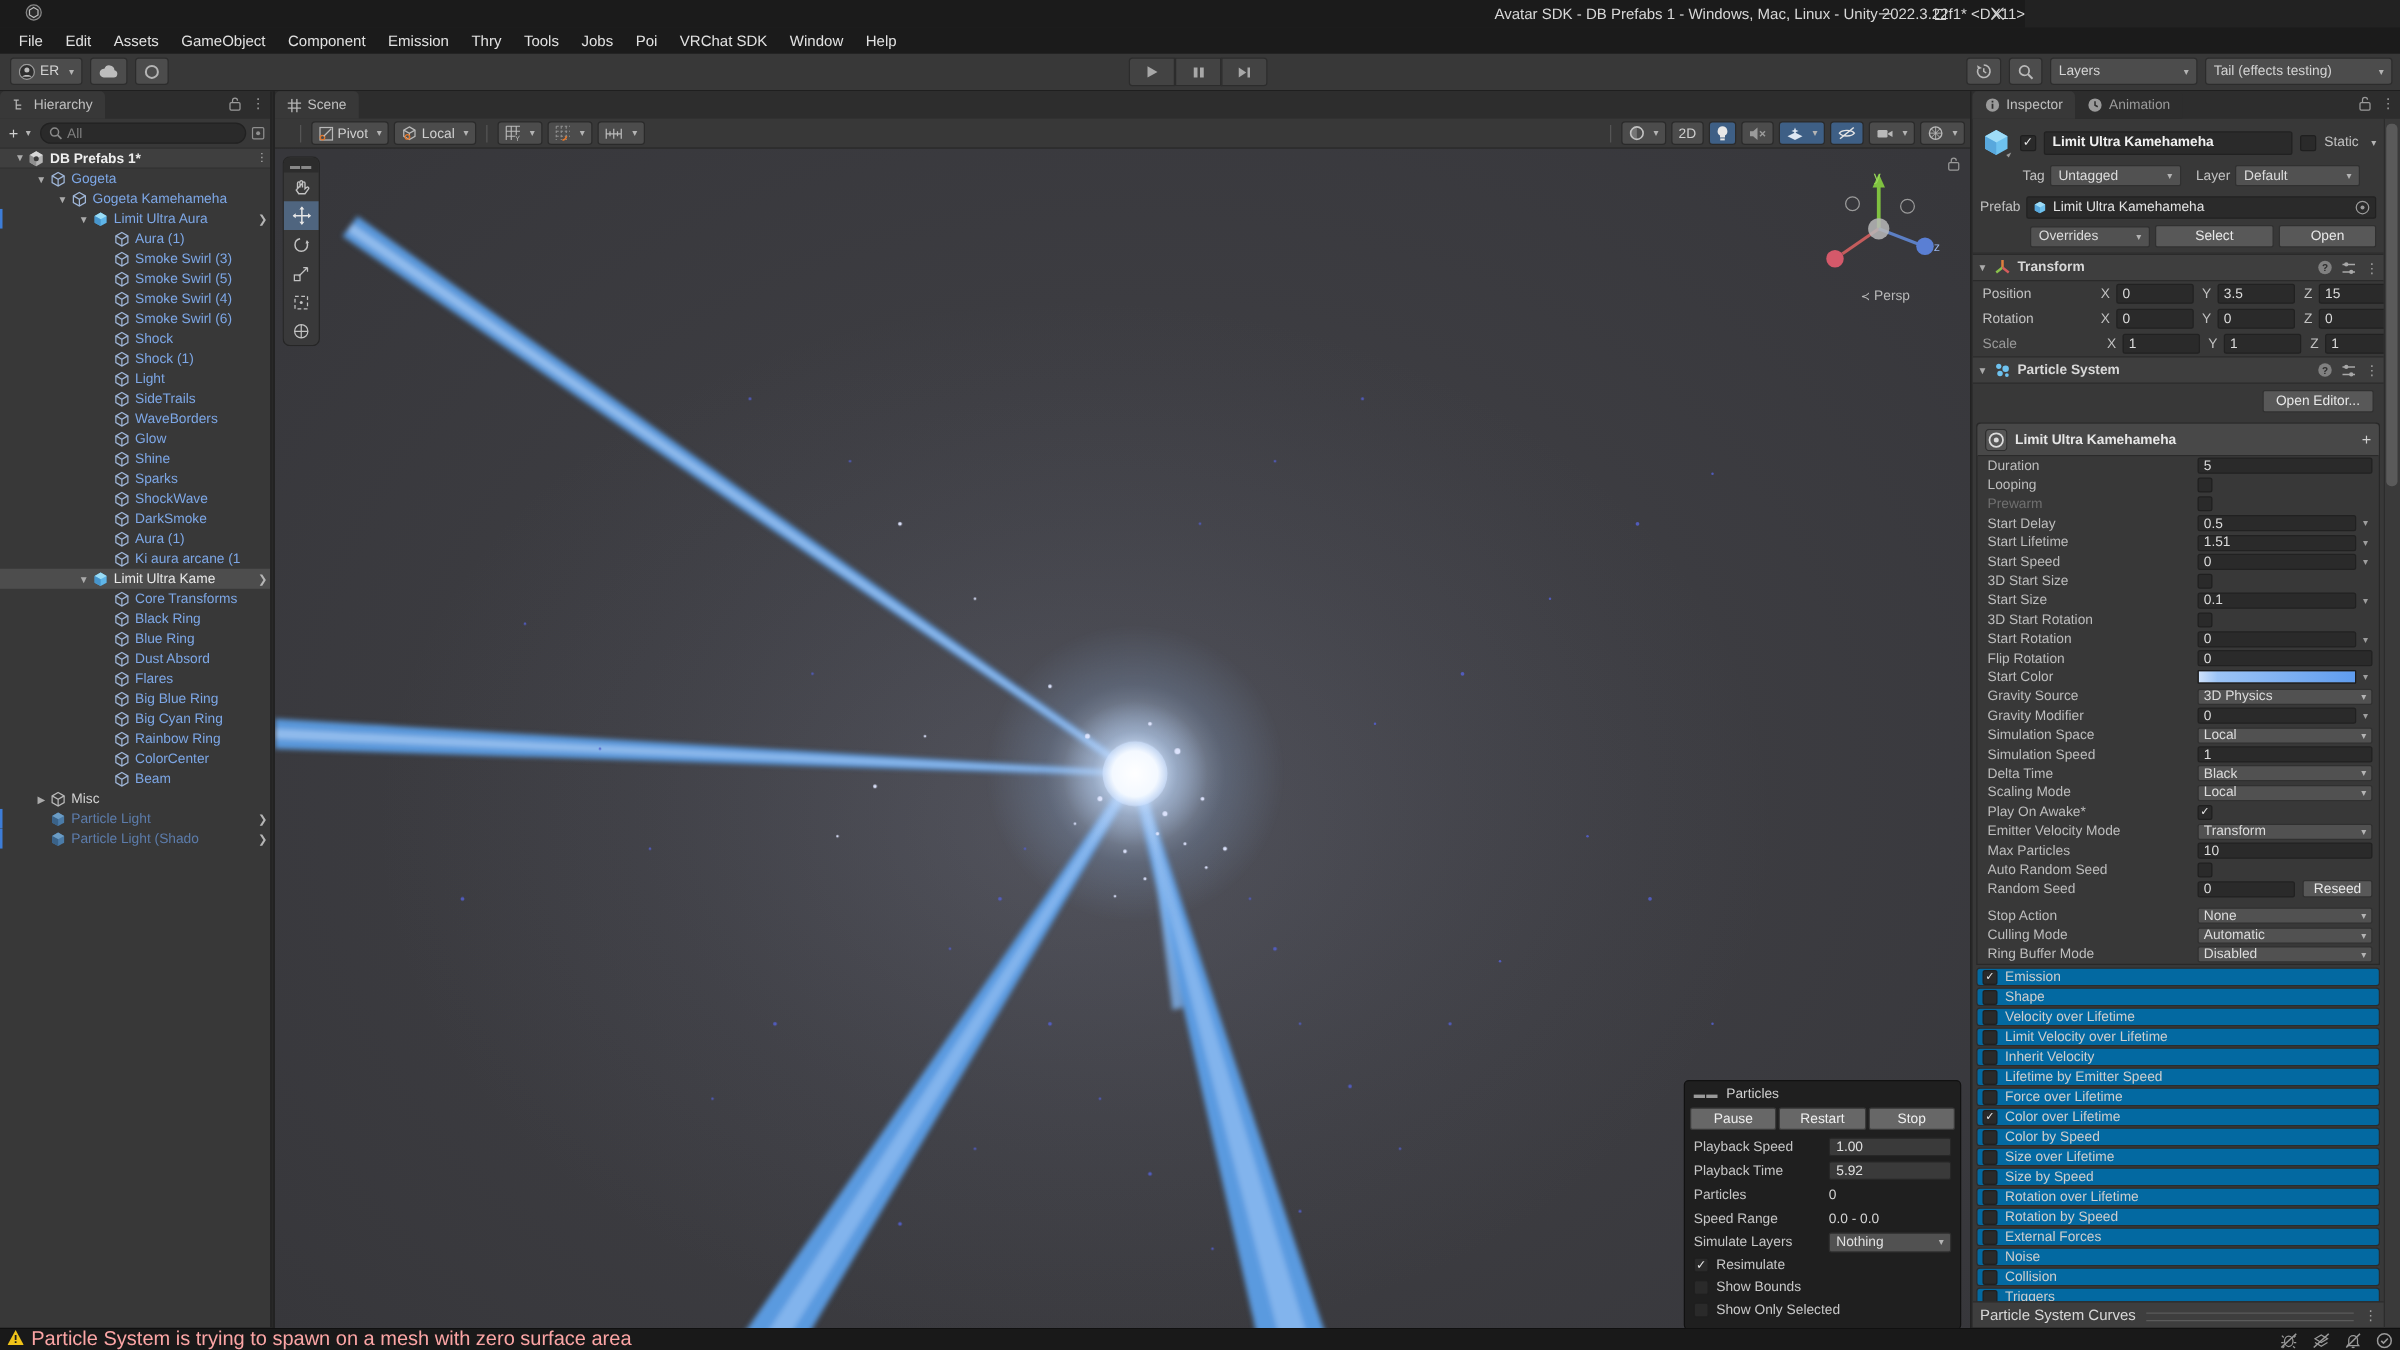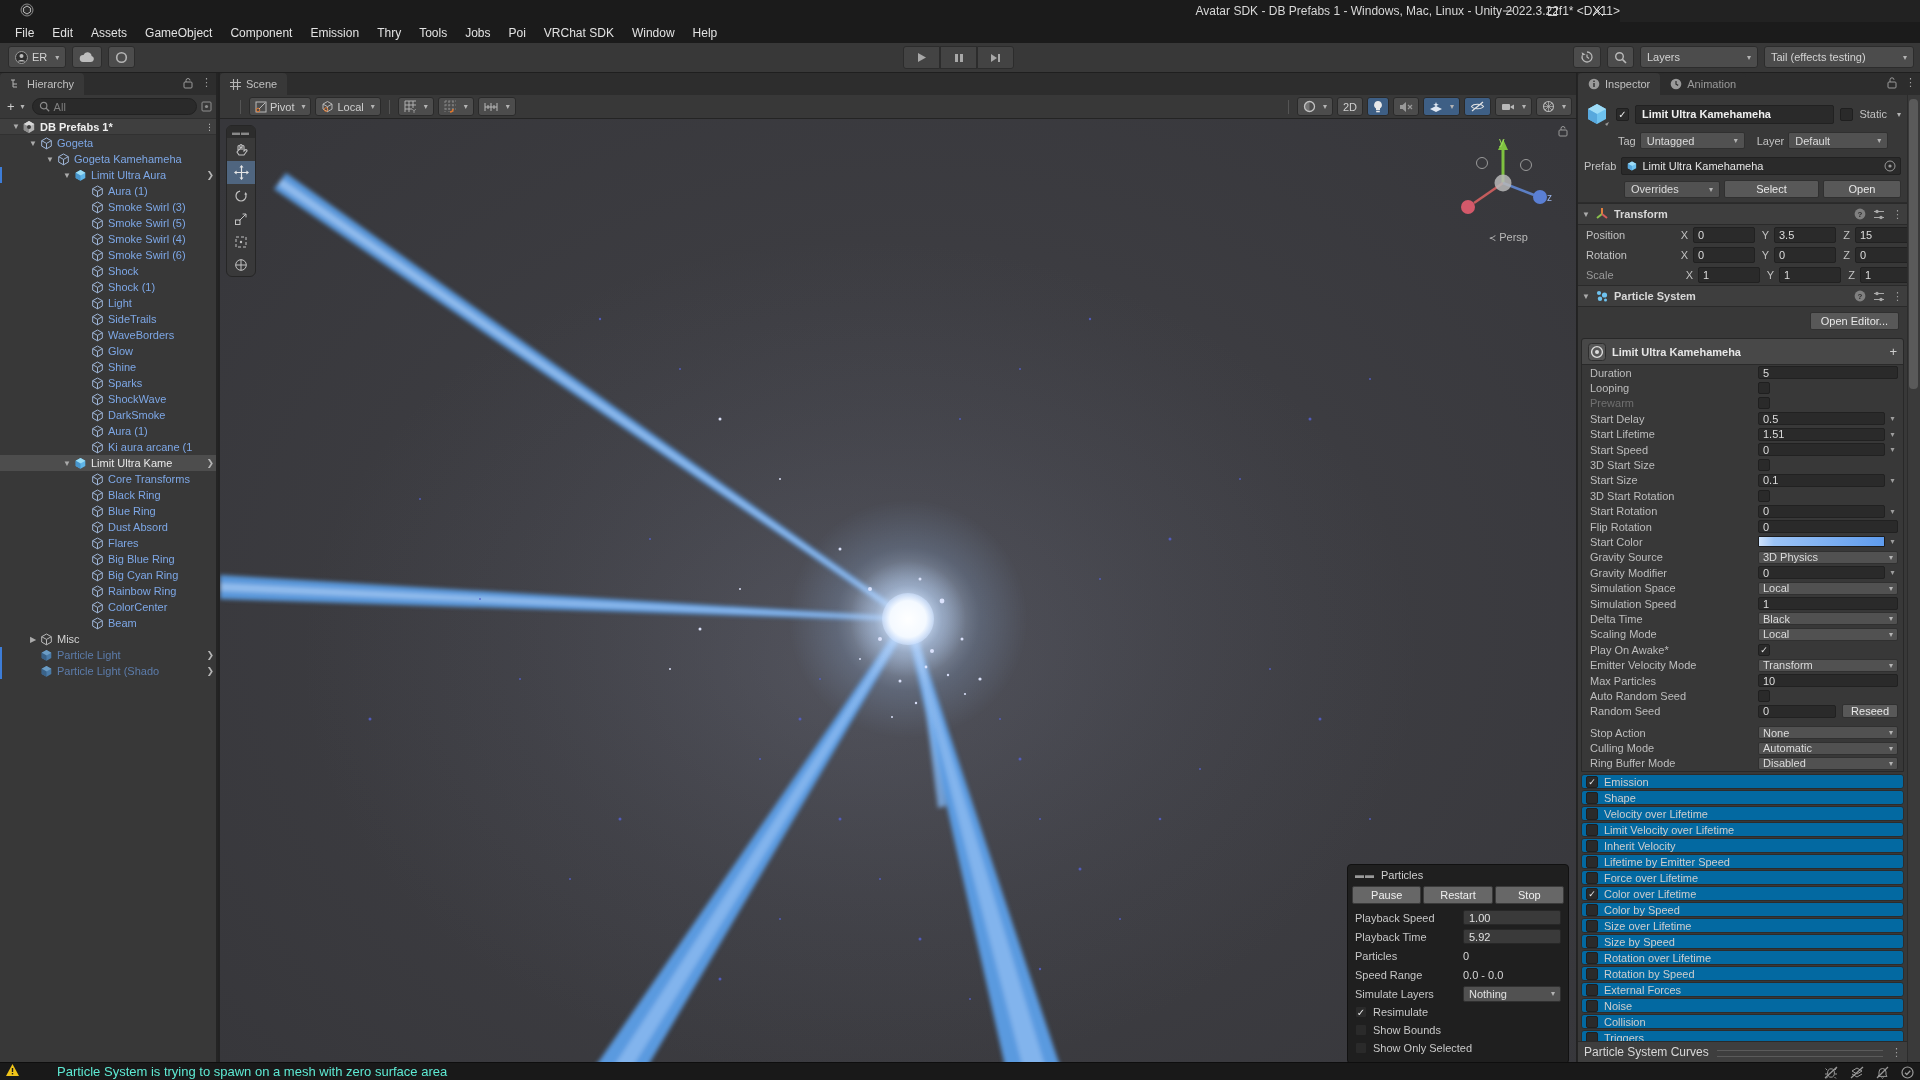--- a/index.html
+++ b/index.html
@@ -155,21 +155,21 @@
     display:flex; align-items:center; gap:6px; padding:0 4px; }
   .mod-label { color:#cdcdcd; }
   #curves-bar { position:absolute; bottom:0; left:0; width:330px; height:21px; background:#3e3e3e;
     border-top:1px solid #2a2a2a; display:flex; align-items:center; padding:0 6px; gap:8px;}
   #curves-title { font-weight:normal; color:#d8d8d8; font-size:12px; }
   .grip-lines { flex:1; height:7px; border-top:1px solid #5b5b5b; border-bottom:1px solid #5b5b5b; margin-top:2px;}
 
   
   #statusbar { position:absolute; left:0; top:1062px; width:1920px; height:18px; background:#191919;
     display:flex; align-items:center; padding:0 6px; gap:6px; border-top:1px solid #0e0e0e;}
-  #status-warning { color:#5eead4; font-size:13px;margin-left:32px; }
+  #status-warning { color:#fca5a5; font-size:16px; }
   #warn-icon { color:#f0c419; font-size:12px; }
   #status-icons { position:absolute; right:6px; top:0; height:18px; display:flex; gap:12px; align-items:center;}
 </style>
 </head>
 <body>
 
 <div id="titlebar">
   <span>
     <svg width="14" height="14" viewBox="0 0 14 14">
         <circle cx="7" cy="7" r="6" fill="#2a2a2a" stroke="#888"></circle>

